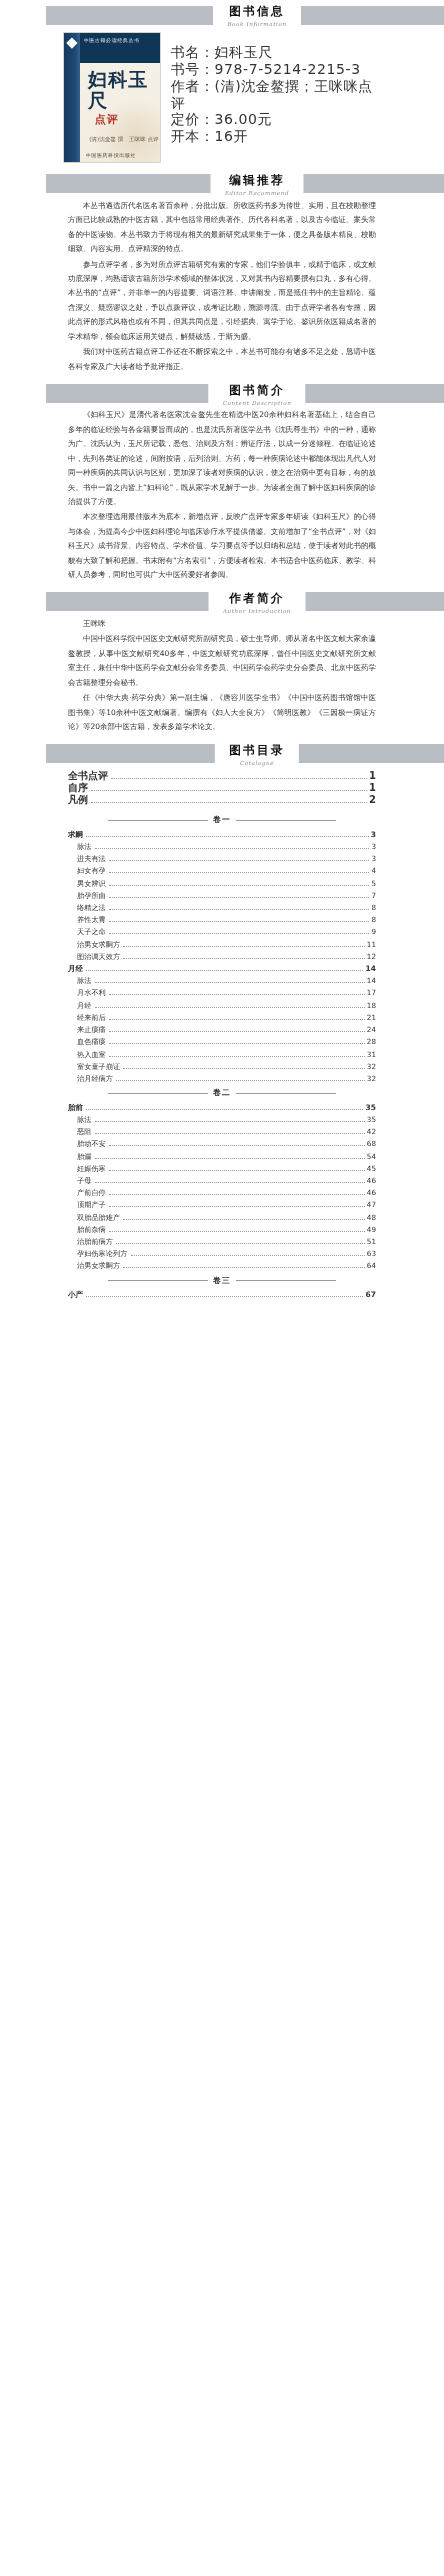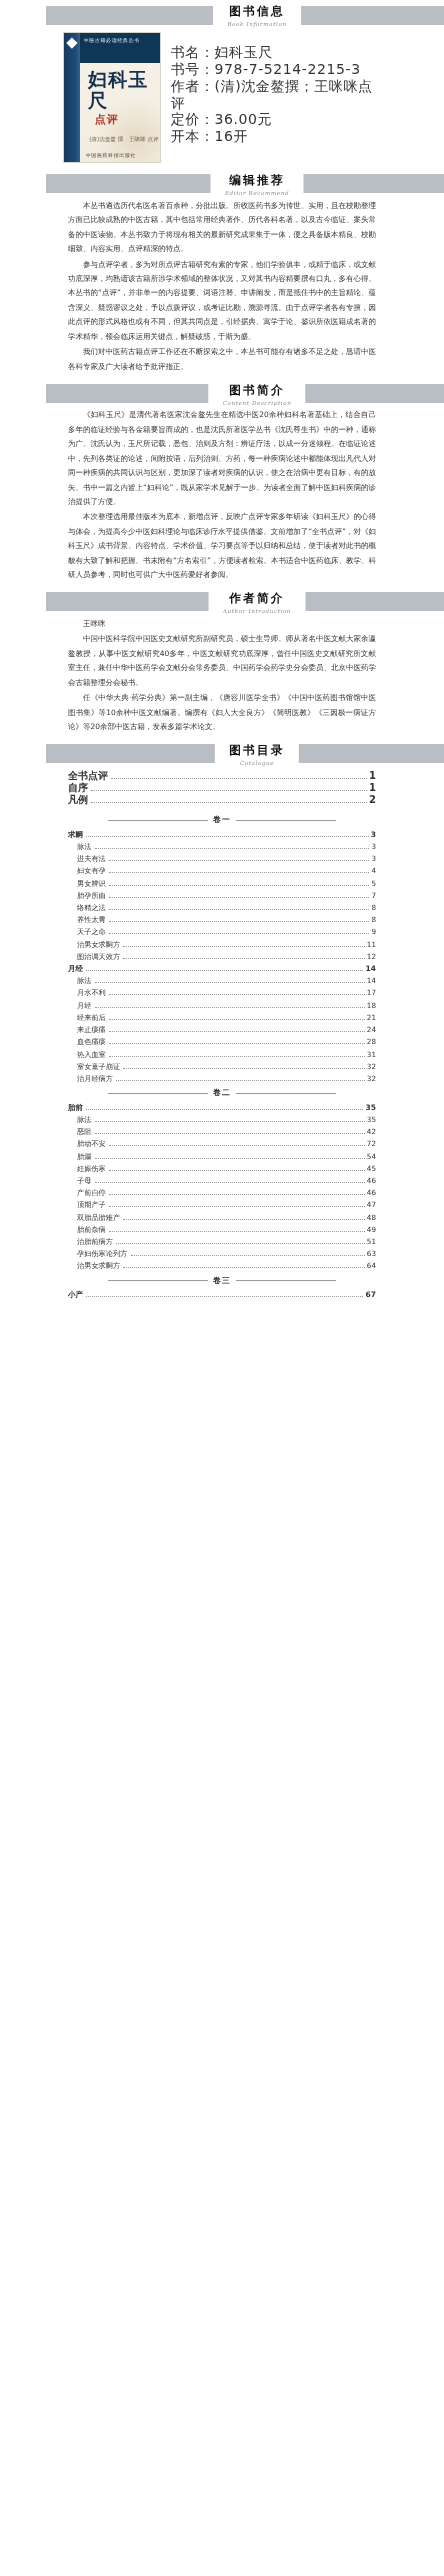--- a/index.html
+++ b/index.html
@@ -394,21 +394,21 @@
         <span class="pg">35</span>
       </div>
       <div class="line lvl2">
         <span class="lbl">恶阻</span>
         <span class="dots"></span>
         <span class="pg">42</span>
       </div>
       <div class="line lvl2">
         <span class="lbl">胎动不安</span>
         <span class="dots"></span>
-        <span class="pg">72</span>
+        <span class="pg">68</span>
       </div>
       <div class="line lvl2">
         <span class="lbl">胎漏</span>
         <span class="dots"></span>
         <span class="pg">54</span>
       </div>
       <div class="line lvl2">
         <span class="lbl">妊娠伤寒</span>
         <span class="dots"></span>
         <span class="pg">45</span>

